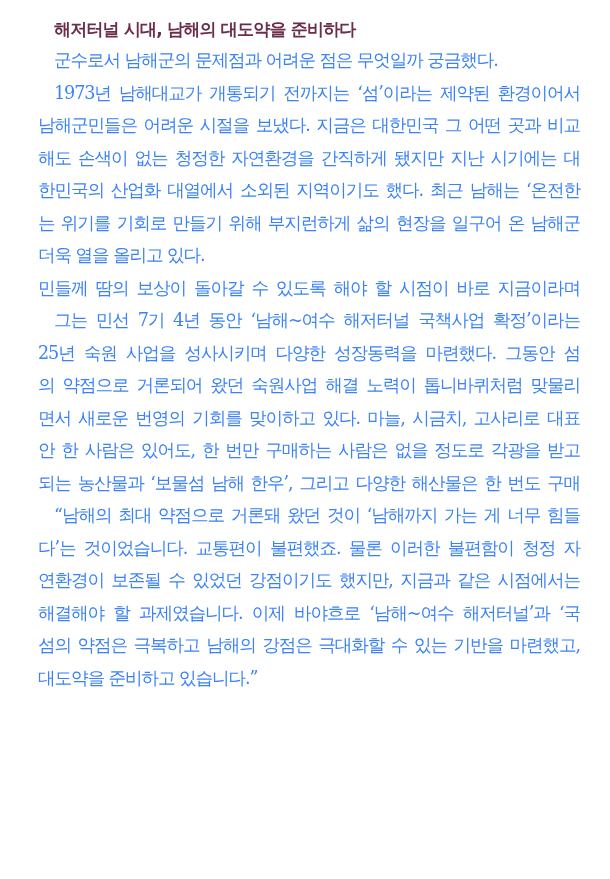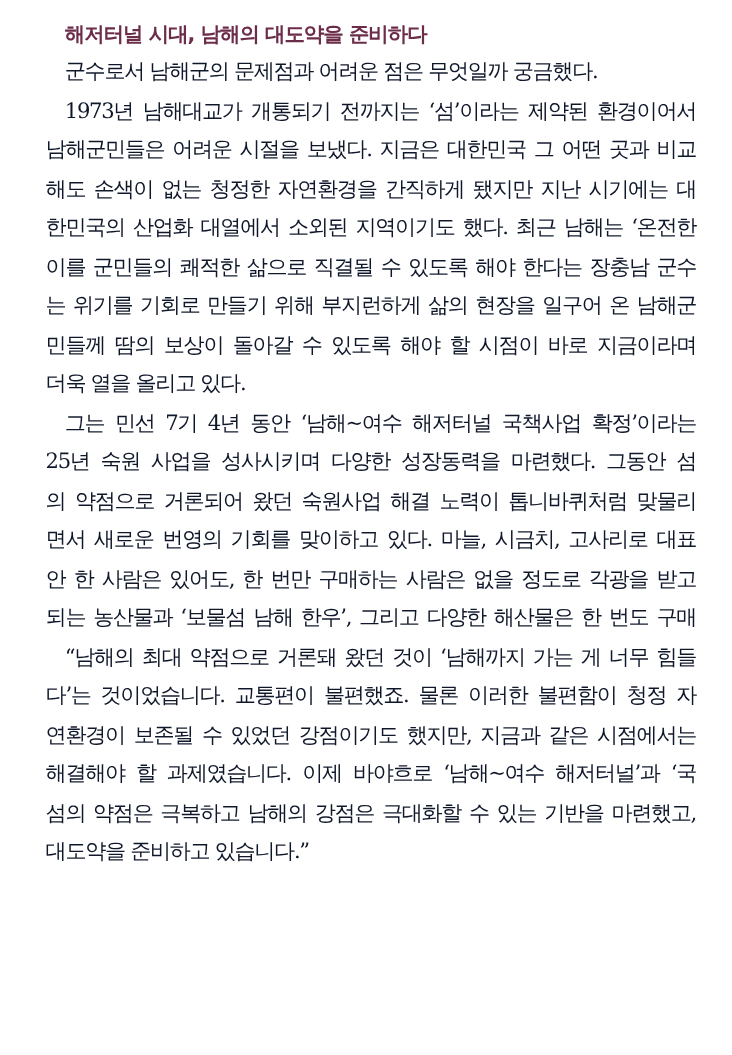--- a/index.html
+++ b/index.html
@@ -36,45 +36,44 @@
   }
   .line.last {
     text-align-last: left;
   }
   .line.first {
     text-indent: 16px;
   }
   .para-lines {
     font-family: "DejaVu Serif", "Liberation Serif", serif;
     font-size: 17.6px;
-    color: #0f172a;
+    color: #3b82f6;
     line-height: 32.5px;
     letter-spacing: -1.1px;
     margin: 0;
   }
 </style>
 </head>
 <body>
 
 <div class="page">
   <h2 class="heading">해저터널 시대, 남해의 대도약을 준비하다</h2>
 
   <div class="para-lines">
     <span class="line first last">군수로서 남해군의 문제점과 어려운 점은 무엇일까 궁금했다.</span>
   </div>
 
   <div class="para-lines">
     <span class="line first">1973년 남해대교가 개통되기 전까지는 ‘섬’이라는 제약된 환경이어서</span>
     <span class="line">남해군민들은 어려운 시절을 보냈다. 지금은 대한민국 그 어떤 곳과 비교</span>
     <span class="line">해도 손색이 없는 청정한 자연환경을 간직하게 됐지만 지난 시기에는 대</span>
     <span class="line">한민국의 산업화 대열에서 소외된 지역이기도 했다. 최근 남해는 ‘온전한</span>
-    <span class="line">이를 군민들의 쾌적한 삶으로 직결될 수 있도록 해야 한다는 장충남 군수</span>
     <span class="line">는 위기를 기회로 만들기 위해 부지런하게 삶의 현장을 일구어 온 남해군</span>
+    <span class="line last">더욱 열을 올리고 있다.</span>
     <span class="line">민들께 땀의 보상이 돌아갈 수 있도록 해야 할 시점이 바로 지금이라며</span>
-    <span class="line last">더욱 열을 올리고 있다.</span>
   </div>
 
   <div class="para-lines">
     <span class="line first">그는 민선 7기 4년 동안 ‘남해~여수 해저터널 국책사업 확정’이라는</span>
     <span class="line">25년 숙원 사업을 성사시키며 다양한 성장동력을 마련했다. 그동안 섬</span>
     <span class="line">의 약점으로 거론되어 왔던 숙원사업 해결 노력이 톱니바퀴처럼 맞물리</span>
     <span class="line">면서 새로운 번영의 기회를 맞이하고 있다. 마늘, 시금치, 고사리로 대표</span>
     <span class="line">안 한 사람은 있어도, 한 번만 구매하는 사람은 없을 정도로 각광을 받고</span>
     <span class="line">되는 농산물과 ‘보물섬 남해 한우’, 그리고 다양한 해산물은 한 번도 구매</span>
   </div>

